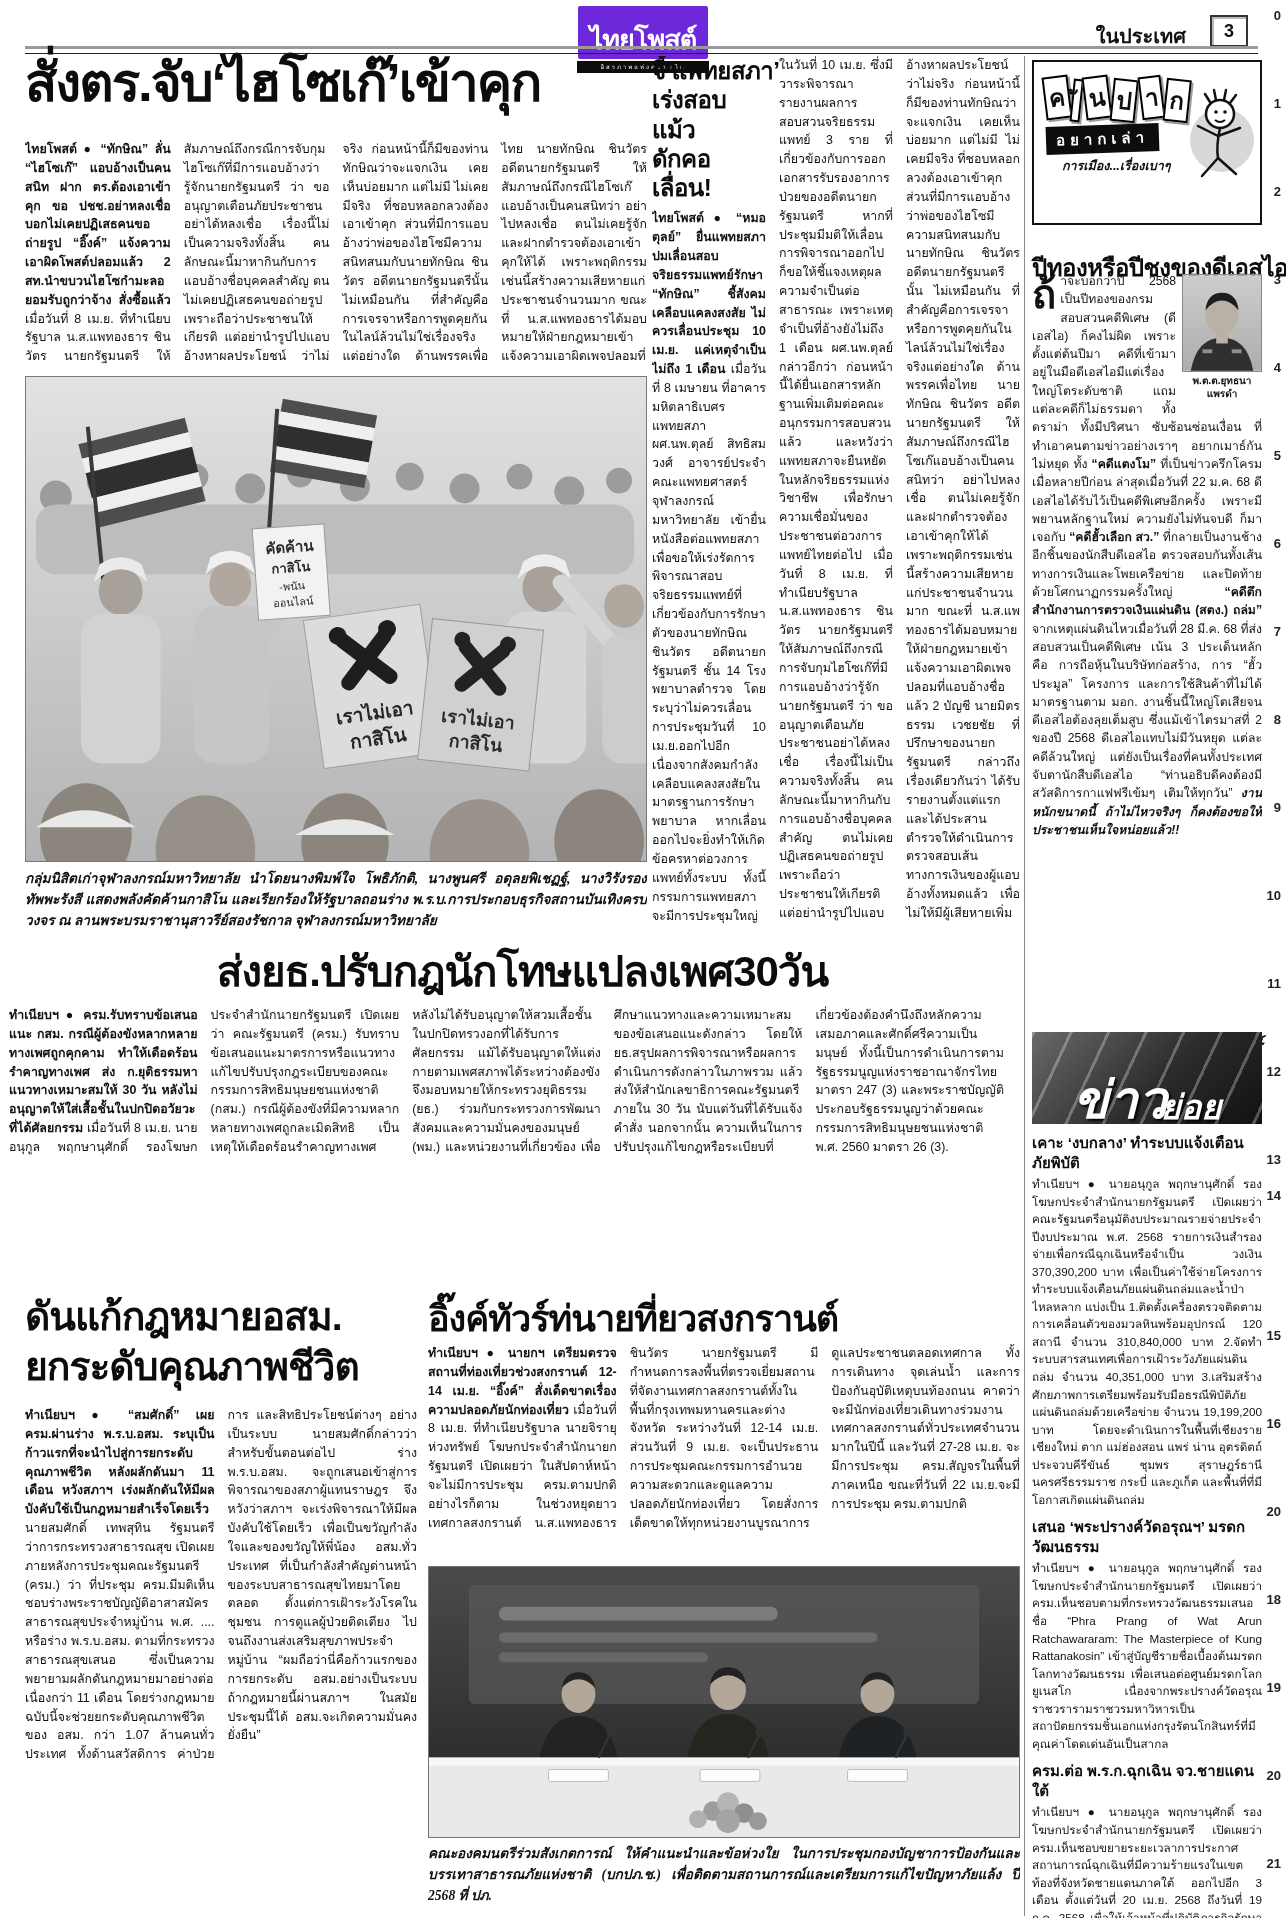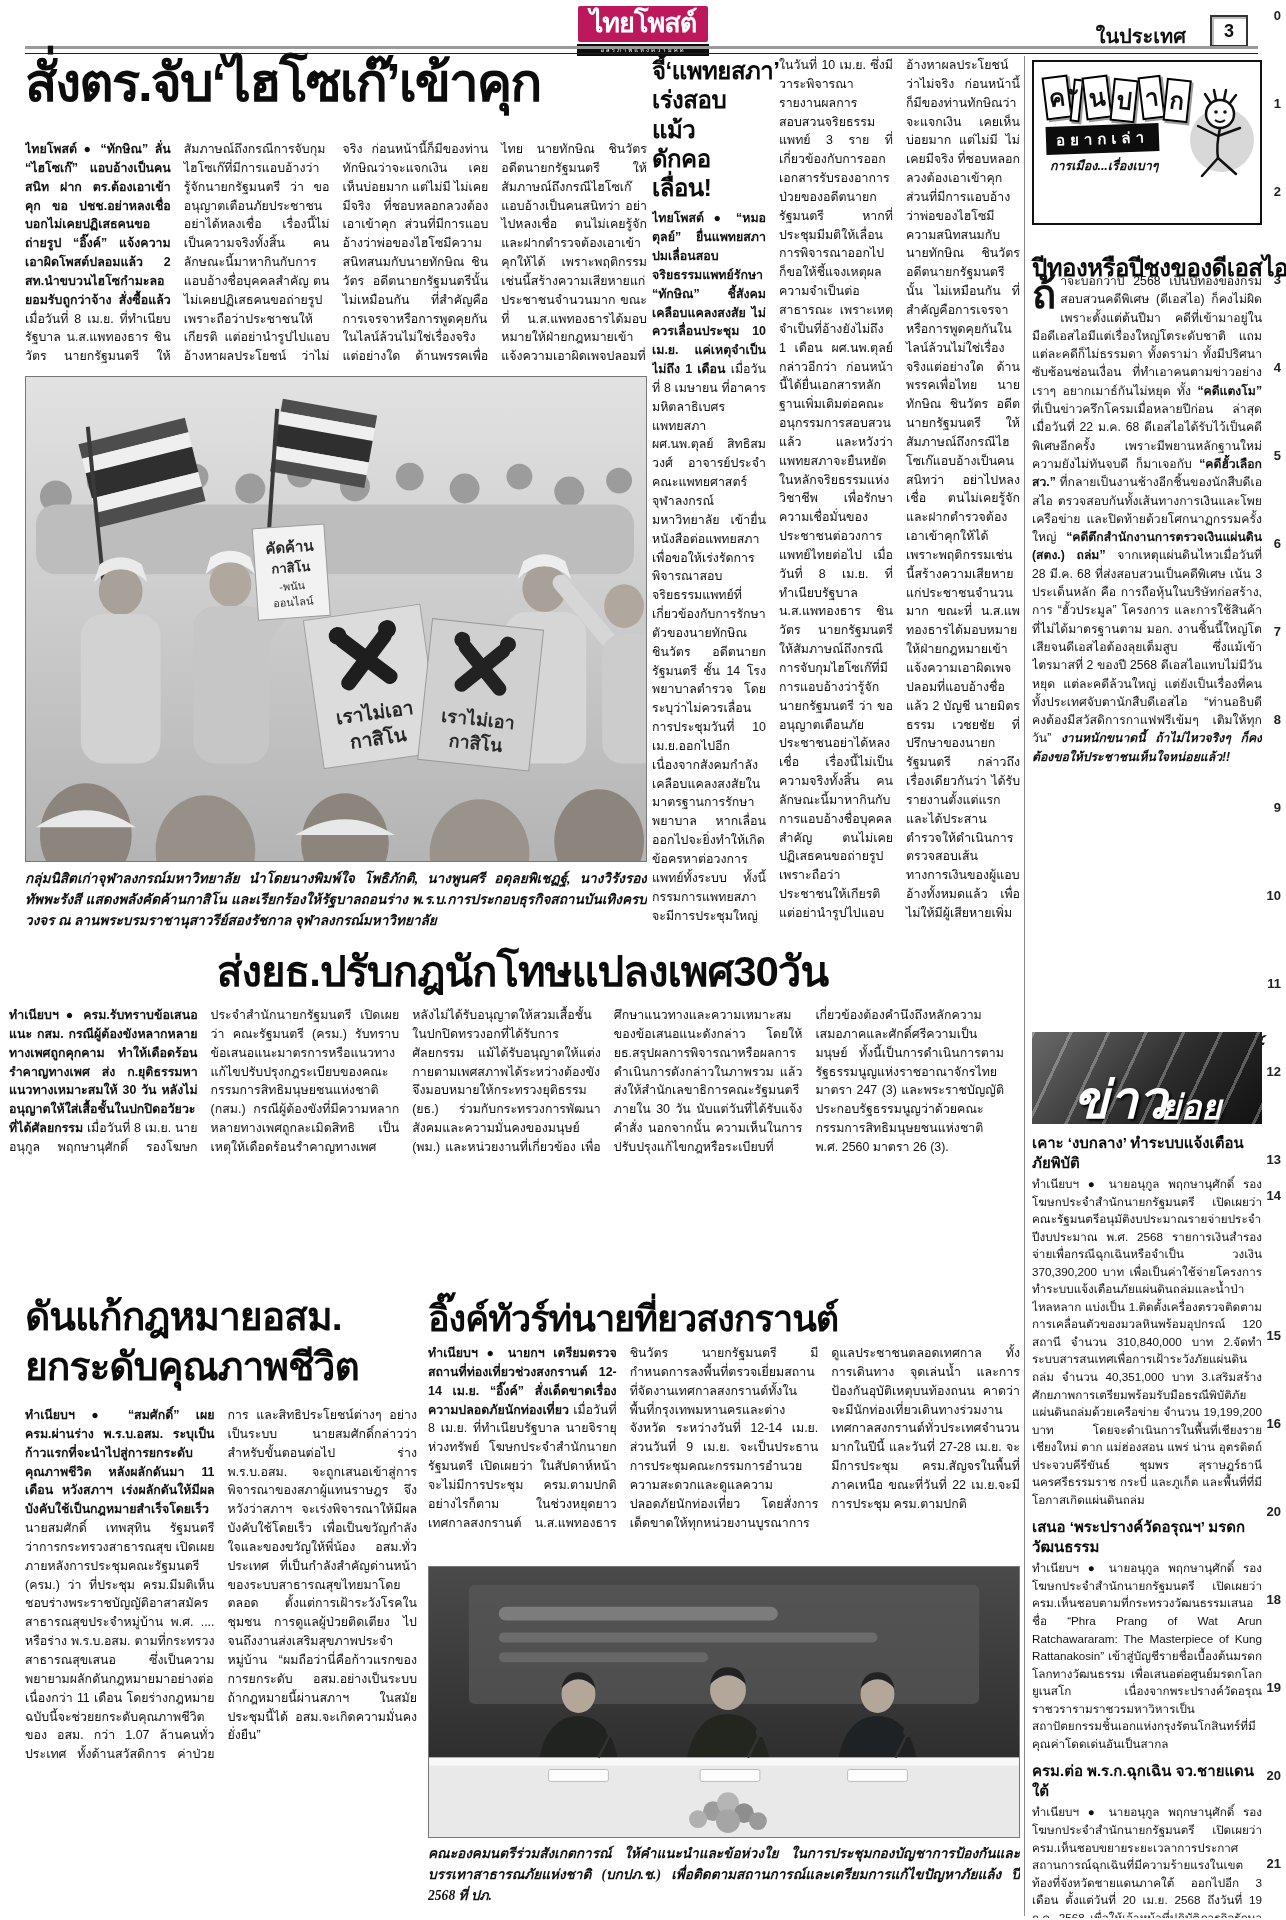--- a/index.html
+++ b/index.html
@@ -1,21 +1,21 @@
 <!DOCTYPE html>
 <html lang="th"><head>
 <meta charset="utf-8">
 <style>
   html,body{margin:0;padding:0;background:#e8e8e8;}
   #page{position:relative;width:1286px;height:1920px;background:#ffffff;overflow:hidden;
         font-family:"Liberation Sans",sans-serif;color:#111;}
   
   .masthead-logo{position:absolute;left:50%;top:6px;transform:translateX(-50%);text-align:center;}
-  .masthead-logo .logo-box{display:inline-block;background:#be185d;color:#fff;font-weight:900;
-        font-size:27px;line-height:1.05;padding:3px 12px 5px;letter-spacing:-1px;border-radius:2px;}
+  .masthead-logo .logo-box{display:inline-block;background:#6d28d9;color:#fff;font-weight:900;
+        font-size:27px;line-height:1.05;padding:20px 12px 5px;letter-spacing:-1px;border-radius:2px;}
   .masthead-logo .logo-strip{margin:2px auto 0;background:#0d0d0d;color:#fff;font-size:6px;
         width:132px;padding:1px 0;letter-spacing:2px;}
   .section-label{position:absolute;right:100px;top:20px;font-weight:900;font-size:20px;}
   .page-box{position:absolute;right:38px;top:15px;width:34px;height:28px;border:2px solid #333;
         box-shadow:2px 2px 0 #bbb inset;display:flex;align-items:center;justify-content:center;
         font-weight:900;font-size:18px;background:#fff;}
   .head-rule{position:absolute;left:25px;right:28px;top:46px;height:4px;
         border-top:3px solid #9a9a9a;border-bottom:1px solid #222;}
   
   .ruler{position:absolute;right:0;top:0;width:24px;height:1920px;}
@@ -41,21 +41,21 @@
   
   .kanpak-box{position:absolute;left:1032px;top:60px;width:230px;height:165px;border:2px solid #111;
         box-sizing:border-box;background:#fff;overflow:hidden;}
   .kp-logo1{margin:14px 0 2px 10px;}
   .kp-logo1 span{display:inline-block;background:#fff;border:2px solid #000;font-weight:900;
         font-size:24px;padding:0 3px;margin-right:2px;box-shadow:2px 2px 0 #9a9a9a;}
   .kp-logo1 span:nth-child(odd){transform:rotate(-7deg);}
   .kp-logo1 span:nth-child(even){transform:rotate(6deg) translateY(3px);}
   .kp-logo2{display:inline-block;background:#0d0d0d;color:#fff;font-weight:700;font-size:15px;
         letter-spacing:5px;padding:2px 10px;margin:4px 0 3px 12px;transform:rotate(-2deg);}
-  .kp-tagline{margin-left:16px;font-size:12.5px;font-weight:700;font-style:italic;}
+  .kp-tagline{margin-left:28px;font-size:12.5px;font-weight:700;font-style:italic;}
   .kp-char{position:absolute;right:4px;top:18px;}
   .kanpak-headline{position:absolute;left:1032px;top:248px;width:230px;font-size:24px;
         letter-spacing:-0.5px;white-space:nowrap;}
   .kanpak-body{position:absolute;left:1032px;top:272px;width:230px;height:712px;font-size:12.2px;
         line-height:1.5;text-align:justify;overflow:hidden;}
   .kanpak-body .dropcap{float:left;font-size:40px;line-height:0.9;font-weight:900;padding:4px 4px 0 0;}
   .kanpak-body .closing{font-weight:900;font-style:italic;}
   .portrait{float:right;width:80px;margin:2px 0 4px 6px;text-align:center;}
   .portrait svg{display:block;width:80px;height:98px;border:1px solid #888;box-sizing:border-box;}
   .portrait .pcap{font-size:10px;font-weight:700;line-height:1.3;padding-top:2px;}
@@ -271,20 +271,38 @@
         <path d="M36 78 l-16 18 M36 78 l18 16"></path>
       </g>
       <circle cx="34" cy="32" r="1.8" fill="#111"></circle>
         <circle cx="43" cy="32" r="1.8" fill="#111"></circle>
       <path d="M33 40 q5 4 10 0" stroke="#111" stroke-width="2" fill="none"></path>
     </svg>
   </div>
   <h2 class="kanpak-headline">ปีทองหรือปีชงของดีเอสไอ</h2>
   <div class="kanpak-body">
     <span class="dropcap">ถ้</span>
+    <div class="portrait">
+      <svg viewBox="0 0 80 98">
+        <defs>
+            <linearGradient id="pg" x1="0" y1="0" x2="0" y2="1">
+          <stop offset="0" stop-color="#cdcdcd"></stop>
+              <stop offset="1" stop-color="#adadad"></stop>
+            </linearGradient>
+          </defs>
+        <rect width="80" height="98" fill="url(#pg)"></rect>
+        <path d="M8 98 q6 -34 32 -34 q26 0 32 34 z" fill="#2f2f2f"></path>
+        <rect x="34" y="58" width="12" height="12" fill="#b9b0a6"></rect>
+        <ellipse cx="40" cy="40" rx="17" ry="20" fill="#b9b0a6"></ellipse>
+        <path d="M23 36 q2 -18 17 -18 q15 0 17 18 q-8 -10 -17 -10 q-9 0 -17 10z" fill="#1d1d1d"></path>
+        <rect x="20" y="76" width="10" height="4" fill="#8f8f8f"></rect>
+        <rect x="50" y="76" width="10" height="4" fill="#8f8f8f"></rect>
+      </svg>
+      <div class="pcap">พ.ต.ต.ยุทธนา แพรดำ</div>
+    </div>
     <span>าจะบอกว่าปี 2568 เป็นปีทองของกรมสอบสวนคดีพิเศษ (ดีเอสไอ) ก็คงไม่ผิด เพราะตั้งแต่ต้นปีมา คดีที่เข้ามาอยู่ในมือดีเอสไอมีแต่เรื่องใหญ่โตระดับชาติ แถมแต่ละคดีก็ไม่ธรรมดา ทั้งดราม่า ทั้งมีปริศนา ซับซ้อนซ่อนเงื่อน ที่ทำเอาคนตามข่าวอย่างเราๆ อยากเมาธ์กันไม่หยุด ทั้ง </span><b>“คดีแตงโม”</b><span> ที่เป็นข่าวครึกโครมเมื่อหลายปีก่อน ล่าสุดเมื่อวันที่ 22 ม.ค. 68 ดีเอสไอได้รับไว้เป็นคดีพิเศษอีกครั้ง เพราะมีพยานหลักฐานใหม่ ความยังไม่ทันจบดี ก็มาเจอกับ </span><b>“คดีฮั้วเลือก สว.”</b><span> ที่กลายเป็นงานช้างอีกชิ้นของนักสืบดีเอสไอ ตรวจสอบกันทั้งเส้นทางการเงินและโพยเครือข่าย และปิดท้ายด้วยโศกนาฏกรรมครั้งใหญ่ </span><b>“คดีตึกสำนักงานการตรวจเงินแผ่นดิน (สตง.) ถล่ม”</b><span> จากเหตุแผ่นดินไหวเมื่อวันที่ 28 มี.ค. 68 ที่ส่งสอบสวนเป็นคดีพิเศษ เน้น 3 ประเด็นหลัก คือ การถือหุ้นในบริษัทก่อสร้าง, การ “ฮั้วประมูล” โครงการ และการใช้สินค้าที่ไม่ได้มาตรฐานตาม มอก. งานชิ้นนี้ใหญ่โตเสียจนดีเอสไอต้องลุยเต็มสูบ ซึ่งแม้เข้าไตรมาสที่ 2 ของปี 2568 ดีเอสไอแทบไม่มีวันหยุด แต่ละคดีล้วนใหญ่ แต่ยังเป็นเรื่องที่คนทั้งประเทศจับตานักสืบดีเอสไอ “ท่านอธิบดีคงต้องมีสวัสดิการกาแฟฟรีเข้มๆ เติมให้ทุกวัน” </span>
     <span class="closing">งานหนักขนาดนี้ ถ้าไม่ไหวจริงๆ ก็คงต้องขอให้ประชาชนเห็นใจหน่อยแล้ว!!</span>
   </div>
   <div class="signoff">วอชเชอร์</div>
 
   <div class="briefs">
     <div class="briefs-banner">
       <span class="b1">ข่าว</span>
       <span class="b2">ย่อย</span>
     </div>

